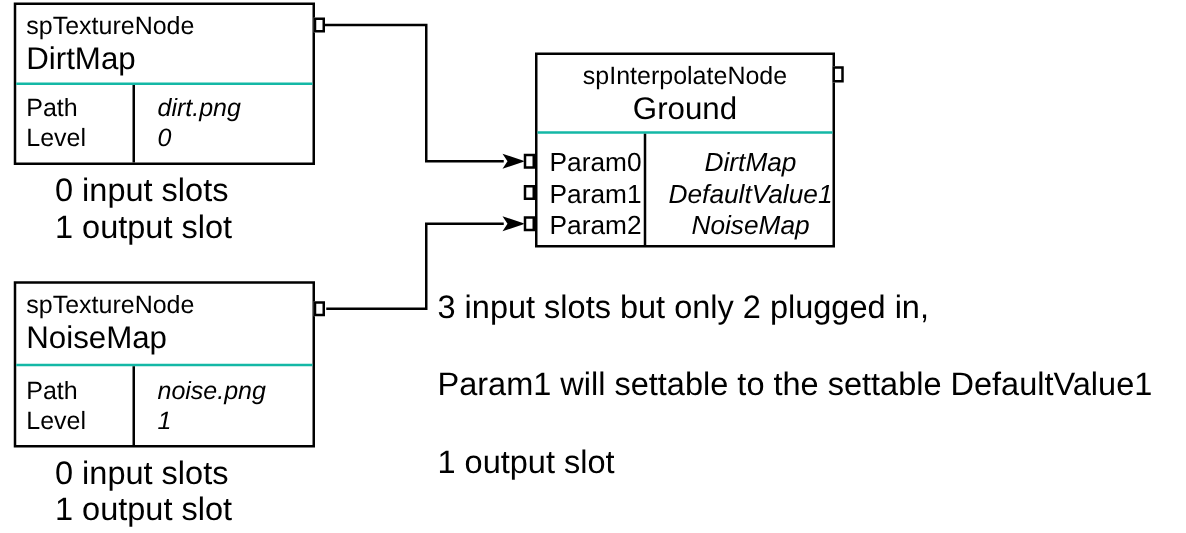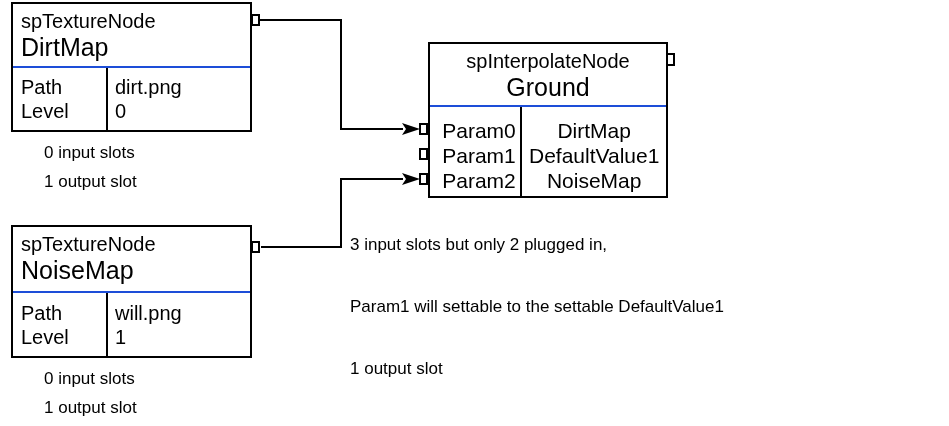--- a/index.html
+++ b/index.html
@@ -22,40 +22,40 @@
   .arrow { fill: #000000; stroke: none; }
   .node {
     position: absolute;
     background: #ffffff;
     border: 2px solid #000000;
     z-index: 2;
     display: flex;
     flex-direction: column;
   }
   .node-header {
-    border-bottom: 2px solid #1d4ed8;
+    border-bottom: 2px solid #14b8a6;
     padding: 7px 8px 0 8px;
   }
   .node-type { font-size: 20px; line-height: 21px; white-space: nowrap; }
   .node-name { font-size: 25px; line-height: 30px; white-space: nowrap; }
   .node-body { display: flex; flex: 1; border-radius: 10px; }
   .col { display: flex; flex-direction: column; }
   .col.keys { border-right: 2px solid #000000; padding-left: 8px; }
-  .col.values { padding-left: 7px; }
+  .col.values { padding-left: 18px; font-style: italic; }
   .cell { font-size: 20px; line-height: 24px; white-space: nowrap; }
   .ground-cell { font-size: 21px; line-height: 25px; white-space: nowrap; }
   .slot {
     position: absolute;
     background: #ffffff;
     border: 2px solid #000000;
     z-index: 3;
   }
   .caption {
     position: absolute;
-    font-size: 17px;
+    font-size: 26px;
     z-index: 2;
     white-space: nowrap;
   }
   .caption.small-lh .caption-line { line-height: 29px; }
   .caption.big-lh .caption-line { line-height: 34px; margin-top: 28px; }
 </style>
 </head>
 <body>
 
 <div class="stage">
@@ -88,21 +88,21 @@
     <div class="node-header" style="height:66px;">
       <div class="node-type">spTextureNode</div>
       <div class="node-name">NoiseMap</div>
     </div>
     <div class="node-body">
       <div class="col keys" style="width:95px; padding-top:8px;">
         <div class="cell">Path</div>
         <div class="cell">Level</div>
       </div>
       <div class="col values" style="padding-top:8px;">
-        <div class="cell">will.png</div>
+        <div class="cell">noise.png</div>
         <div class="cell">1</div>
       </div>
     </div>
   </div>
 
   <div class="node" style="left:428px; top:42px; width:240px; height:156px;text-align:center;">
     <div class="node-header" style="height:63px;">
       <div class="node-type">spInterpolateNode</div>
       <div class="node-name">Ground</div>
     </div>

